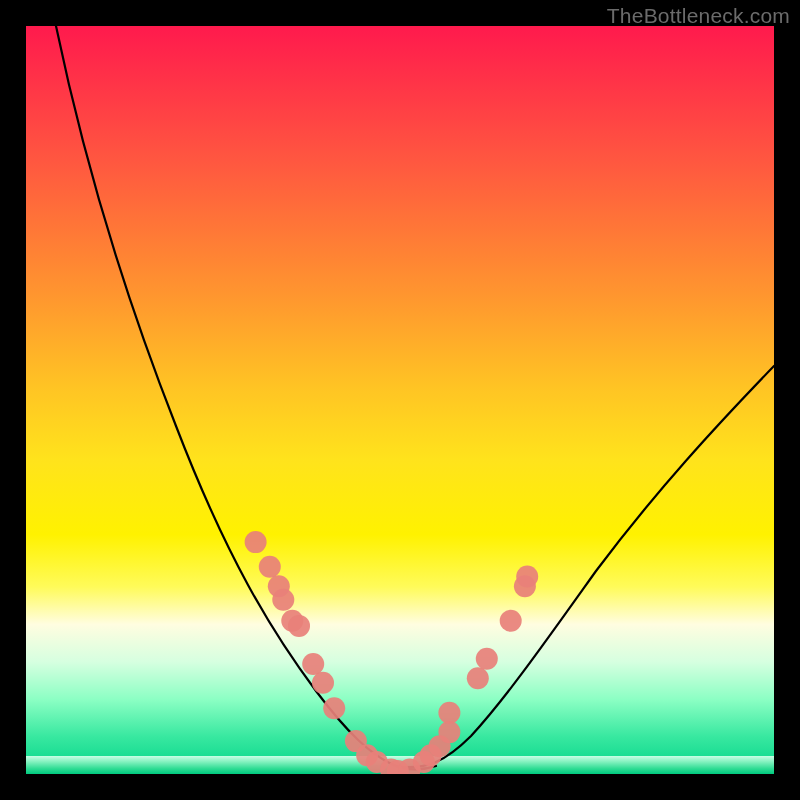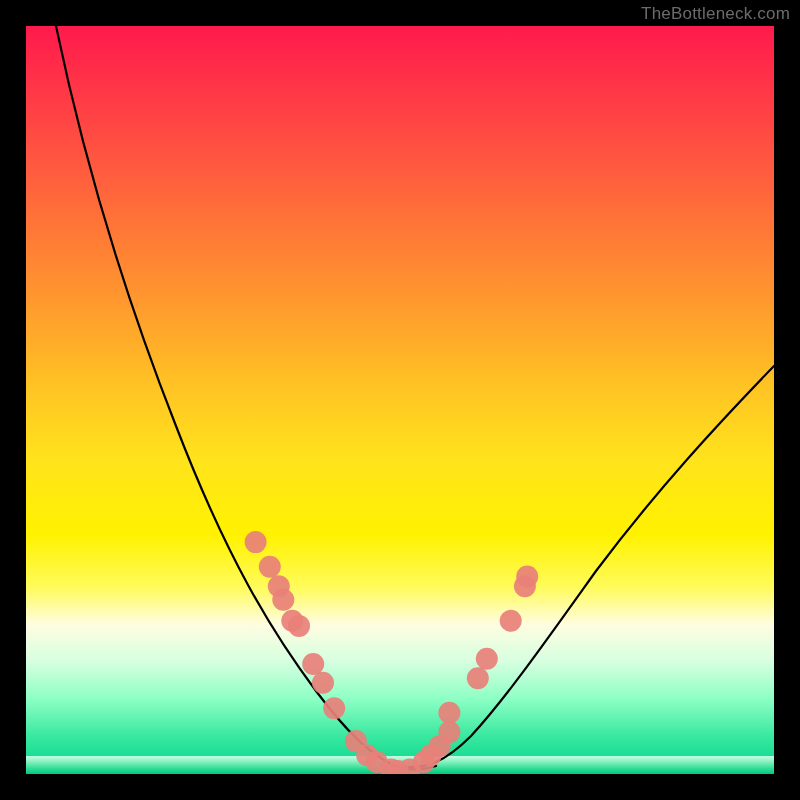--- a/index.html
+++ b/index.html
@@ -67,21 +67,21 @@
     fill: none;
     stroke: #000;
     stroke-width: 2.2;
     stroke-linecap: round;
   }
   .watermark {
     position: absolute;
     top: 4px;
     right: 10px;
     color: #6b6b6b;
-    font-size: 17px;
+    font-size: 21px;
     font-weight: 500;
     letter-spacing: 0.2px;
     pointer-events: none;
   }
 </style>
 </head>
 <body>
 
 <div class="frame">
 

